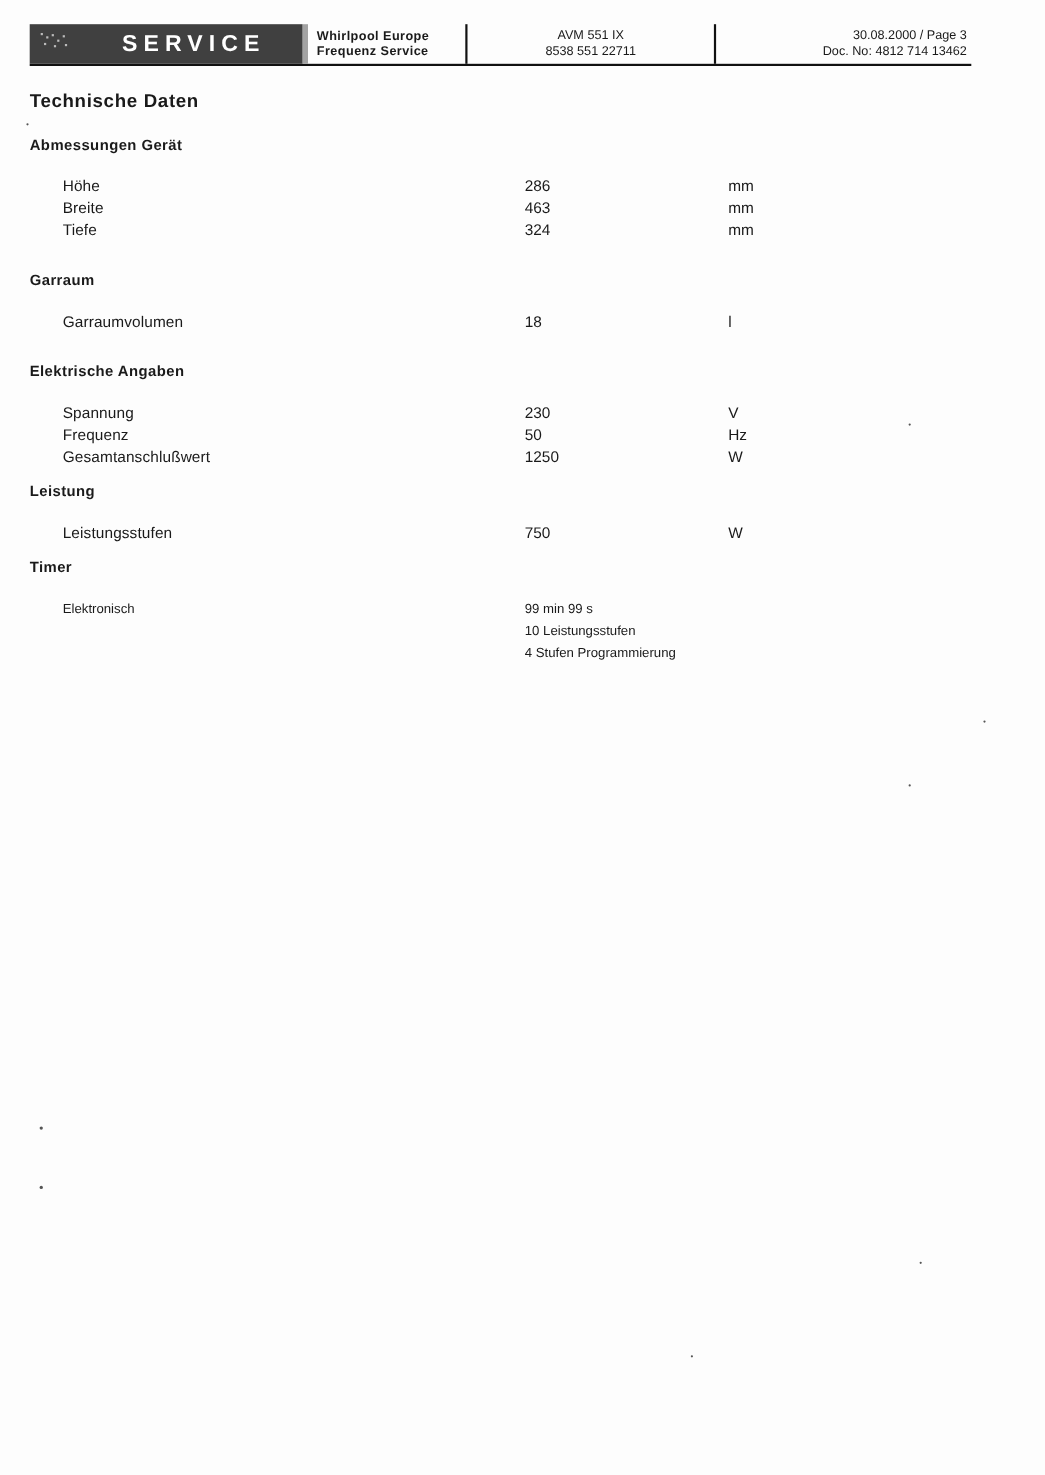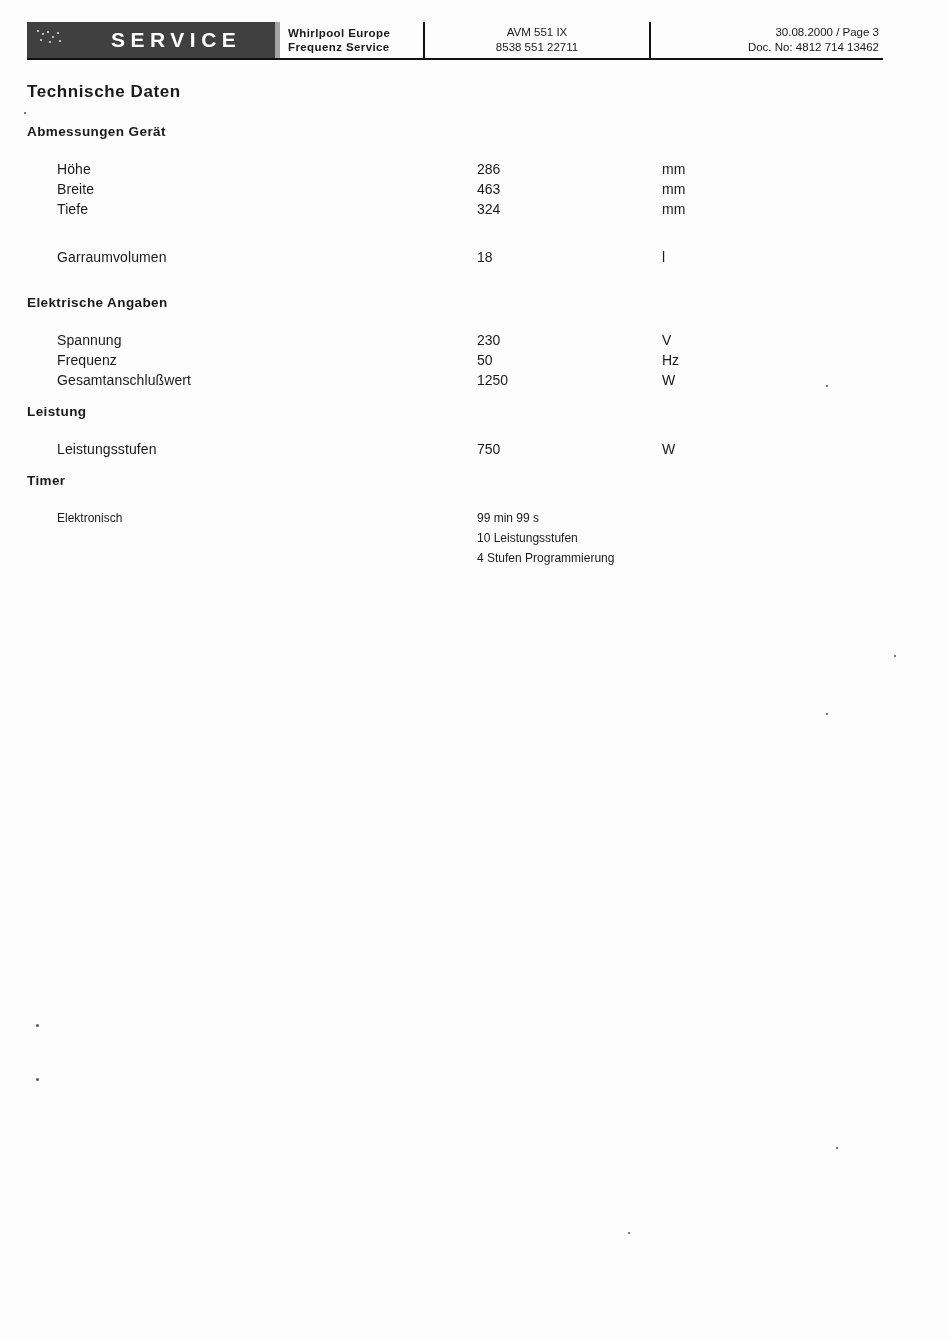--- a/index.html
+++ b/index.html
@@ -224,20 +224,21 @@
         </div>
         <div class="row">
           <div class="label">Tiefe</div>
           <div class="value">324</div>
           <div class="unit">mm</div>
         </div>
       </div>
     </div>
 
     <div class="section" style="margin-bottom:28px;">
+      <div class="section-title">Garraum</div>
       <div class="rows">
         <div class="row">
           <div class="label">Garraumvolumen</div>
           <div class="value">18</div>
           <div class="unit">l</div>
         </div>
       </div>
     </div>
 
     <div class="section" style="">

